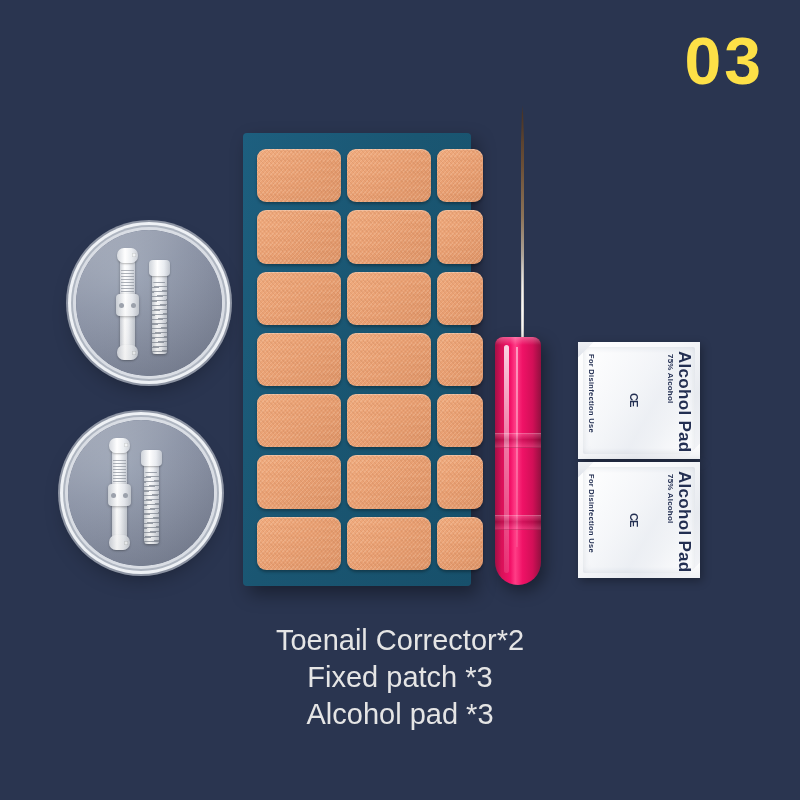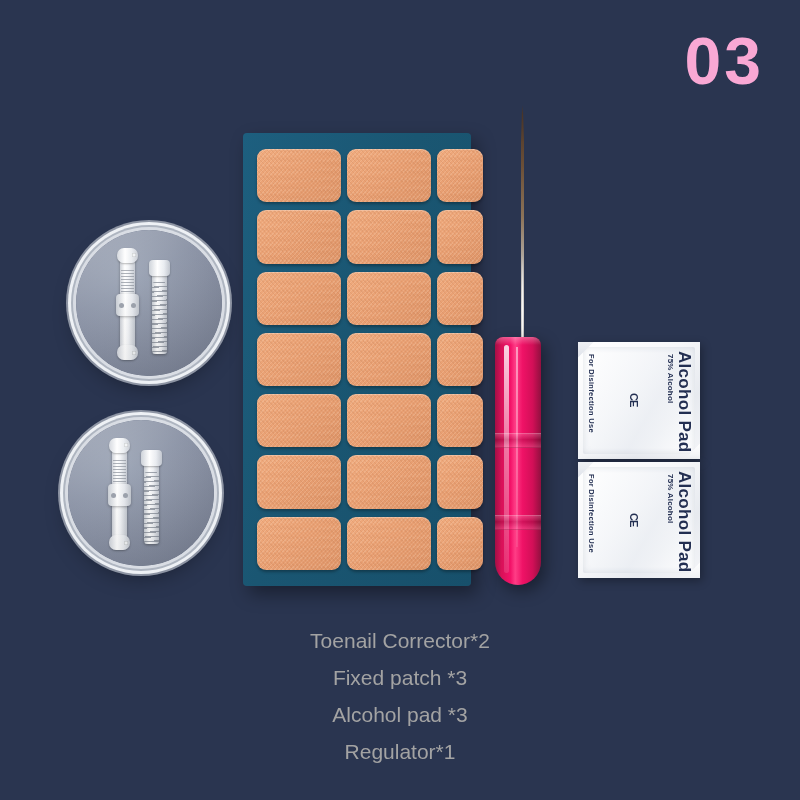--- a/index.html
+++ b/index.html
@@ -18,21 +18,21 @@
     overflow: hidden;
   }
 
   
   .step-number {
     position: absolute;
     top: 28px;
     right: 36px;
     font-size: 66px;
     font-weight: bold;
-    color: #f9a8d4;
+    color: #fde047;
     letter-spacing: 3px;
     line-height: 1;
     font-family: "Liberation Sans", sans-serif;
   }
 
   
   .corrector-circle {
     position: absolute;
     width: 146px;
     height: 146px;
@@ -355,22 +355,22 @@
     writing-mode: vertical-rl;
   }
 
   
   #caption {
     position: absolute;
     left: 0;
     top: 622px;
     width: 800px;
     text-align: center;
-    color: #a3a3a3;
-    font-size: 21px;
+    color: #e5e5e5;
+    font-size: 29px;
     line-height: 37px;
     font-family: "Liberation Sans", sans-serif;
   }
   #caption div { white-space: nowrap; }
 </style>
 </head>
 <body>
 
 <div id="scene" style="background: rgb(42, 53, 80);">
 
@@ -468,16 +468,15 @@
       <span class="pad-text pad-sub">75% Alcohol</span>
       <span class="pad-text pad-use">For Disinfection Use</span>
       <span class="pad-text pad-ce">CE</span>
     </div>
   </div>
 
   <div id="caption">
     <div>Toenail Corrector*2</div>
     <div>Fixed patch *3</div>
     <div>Alcohol pad *3</div>
-    <div>Regulator*1</div>
   </div>
 
 </div>
 
 </body></html>

